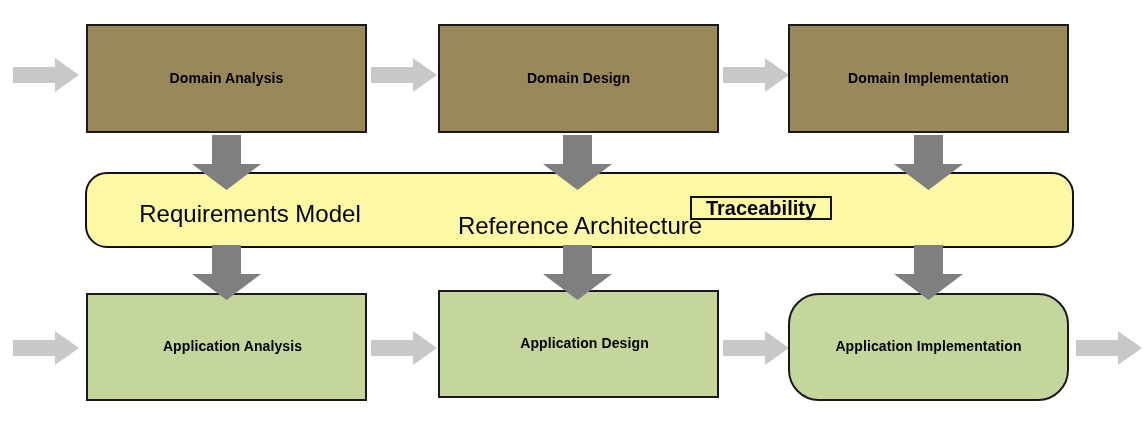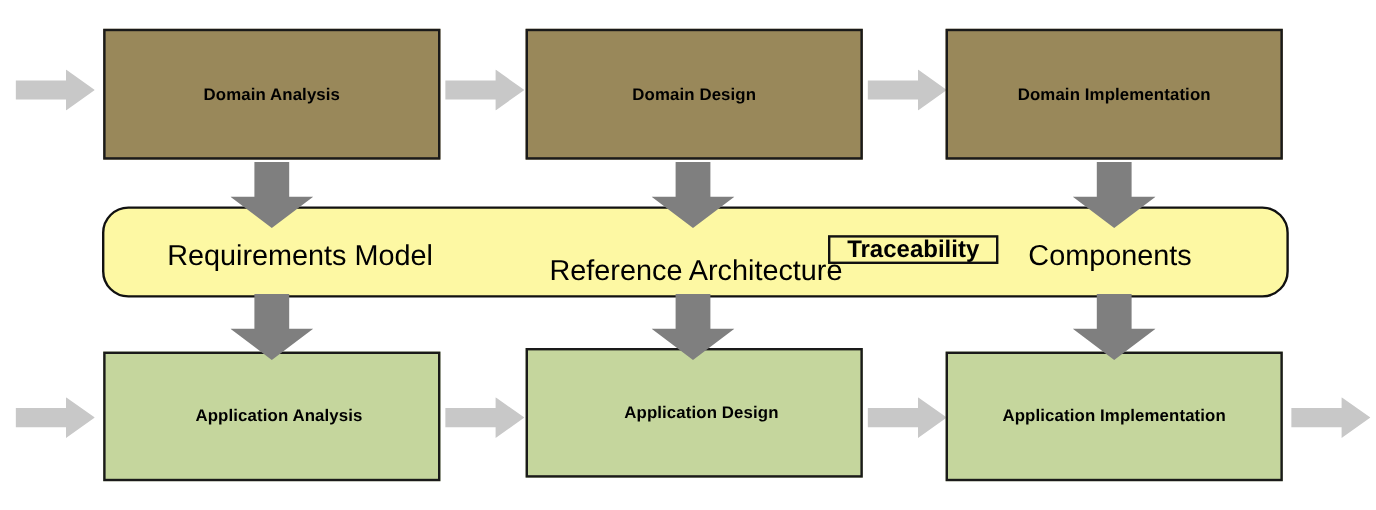--- a/index.html
+++ b/index.html
@@ -136,23 +136,20 @@
   </div>
 
   <div class="asset-label" style="left:85px; top:200px; width:330px;">
     <span>Requirements Model</span>
   </div>
 
   <div class="asset-label" style="left:415px; top:200px; width:330px;margin-top:12px;">
     <span>Reference Architecture</span>
   </div>
 
-  <div class="asset-label" style="left:760px; top:200px; width:330px;">
-    <span>Components</span>
-  </div>
 
   <div id="traceability-box" style="left:690px; top:160px; width:142px; height:24px;margin-top:36px;">
     <span>Traceability</span>
   </div>
 
   <div class="v-arrow" style="left:192px; top:245px; width:69px; height:55px;">
     <svg width="69" height="55" viewBox="0 0 69 55" xmlns="http://www.w3.org/2000/svg">
       <polygon points="20,0 49,0 49,29 69,29 34.5,55 0,29 20,29" fill="#7f7f7f"></polygon>
     </svg>
   </div>
@@ -194,17 +191,17 @@
   </div>
 
   <div class="pbox app" style="left:86px; top:293px; width:281px; height:108px;">
     <span>Application Analysis</span>
   </div>
 
   <div class="pbox app" style="left:438px; top:290px; width:281px; height:108px;">
     <span>Application Design</span>
   </div>
 
-  <div class="pbox app" style="left:788px; top:293px; width:281px; height:108px; padding:0 18px;">
+  <div class="pbox app" style="left:788px; top:293px; width:281px; height:108px; padding:0 18px;border-radius:31px;">
     <span>Application Implementation</span>
   </div>
 
 </div>
 
 </body></html>

